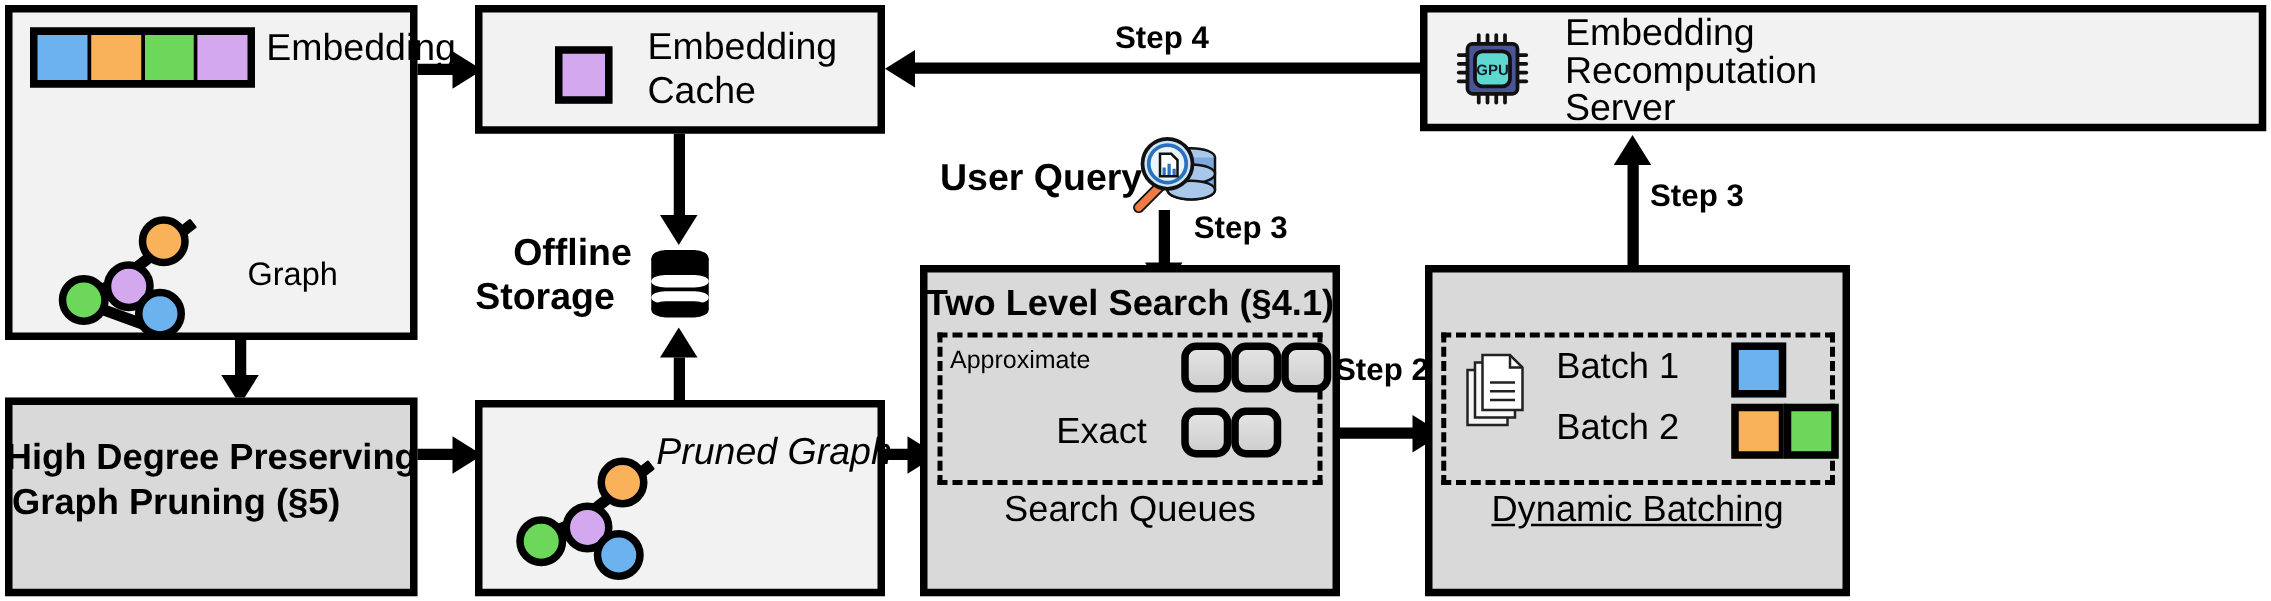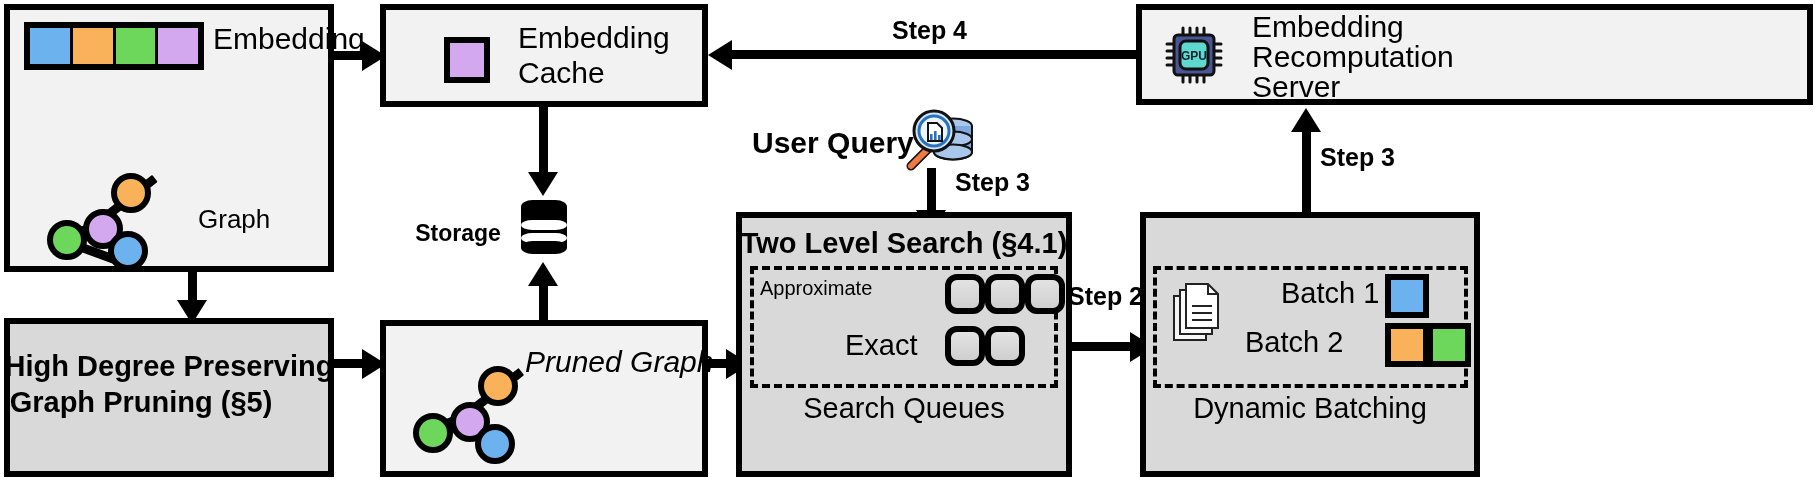--- a/index.html
+++ b/index.html
@@ -83,21 +83,22 @@
   <div class="ah right" style="left:362px;top:349px;"></div>
 
   <div class="box" style="left:380px;top:4px;width:328px;height:103px;"></div>
   <div class="sq" style="left:444px;top:37px;width:46px;height:46px;background:#d4a8ef;"></div>
   <div class="lbl" style="left:518px;top:21px;font-size:30px;">Embedding</div>
   <div class="lbl" style="left:518px;top:56px;font-size:30px;">Cache</div>
 
   <div class="ln" style="left:539px;top:107px;width:9px;height:72px;"></div>
   <div class="ah down" style="left:528px;top:172px;"></div>
 
-  <div class="lbl ctr bold" style="left:398px;top:221px;width:120px;font-size:23px;">Storage</div>
+  <div class="lbl ctr bold" style="left:398px;top:186px;width:120px;font-size:30px;">Offline</div>
+  <div class="lbl ctr bold" style="left:376px;top:221px;width:120px;font-size:30px;">Storage</div>
 
   <div class="cyl" style="left:521px;top:200px;width:46px;height:54px;">
     <div class="body" style="top:7px;height:40px;"></div>
     <div class="band" style="top:0;height:14px;"></div>
     <div class="band" style="top:20px;height:10px;background:#fff;"></div>
     <div class="band" style="top:33px;height:10px;background:#fff;"></div>
     <div class="band" style="top:41px;height:13px;"></div>
   </div>
 
   <div class="ln" style="left:539px;top:286px;width:9px;height:38px;"></div>
@@ -166,28 +167,28 @@
   <svg style="position:absolute;left:1170px;top:282px;width:52px;height:62px;" viewBox="0 0 52 62">
     <path d="M4 14 h22 l10 10 v34 H4 z" fill="#f5f5f5" stroke="#222" stroke-width="2"></path>
     <path d="M10 8 h22 l10 10 v34 H10 z" fill="#fafafa" stroke="#222" stroke-width="2"></path>
     <path d="M16 2 h22 l10 10 v34 H16 z" fill="#ffffff" stroke="#222" stroke-width="2"></path>
     <path d="M38 2 v10 h10" fill="none" stroke="#222" stroke-width="2"></path>
     <line x1="22" y1="24" x2="42" y2="24" stroke="#222" stroke-width="2"></line>
     <line x1="22" y1="31" x2="42" y2="31" stroke="#222" stroke-width="2"></line>
     <line x1="22" y1="38" x2="42" y2="38" stroke="#222" stroke-width="2"></line>
   </svg>
 
-  <div class="lbl" style="left:1245px;top:277px;font-size:29px;margin-left:36px;">Batch 1</div>
+  <div class="lbl" style="left:1245px;top:277px;font-size:29px;">Batch 1</div>
   <div class="sq" style="left:1385px;top:274px;width:44px;height:44px;background:#6bb2ef;"></div>
 
   <div class="lbl" style="left:1245px;top:326px;font-size:29px;">Batch 2</div>
   <div class="sq" style="left:1385px;top:323px;width:44px;height:44px;background:#f9b15a;"></div>
   <div class="sq" style="left:1427px;top:323px;width:44px;height:44px;background:#6cd75a;"></div>
 
-  <div class="lbl ctr" style="left:1140px;top:392px;width:340px;font-size:29px;">Dynamic Batching</div>
+  <div class="lbl ctr" style="left:1140px;top:392px;width:340px;font-size:29px;text-decoration:underline;">Dynamic Batching</div>
 
   <div class="ln" style="left:1302px;top:130px;width:9px;height:82px;"></div>
   <div class="ah up" style="left:1291px;top:108px;"></div>
   <div class="lbl bold" style="left:1320px;top:143px;font-size:25px;">Step 3</div>
 
   <div class="box" style="left:1136px;top:4px;width:677px;height:101px;"></div>
 
   <svg style="position:absolute;left:1163px;top:24px;width:62px;height:62px;" viewBox="0 0 62 62">
     <g stroke="#111" stroke-width="3" stroke-linecap="round">
       <line x1="20" y1="4" x2="20" y2="12"></line>

